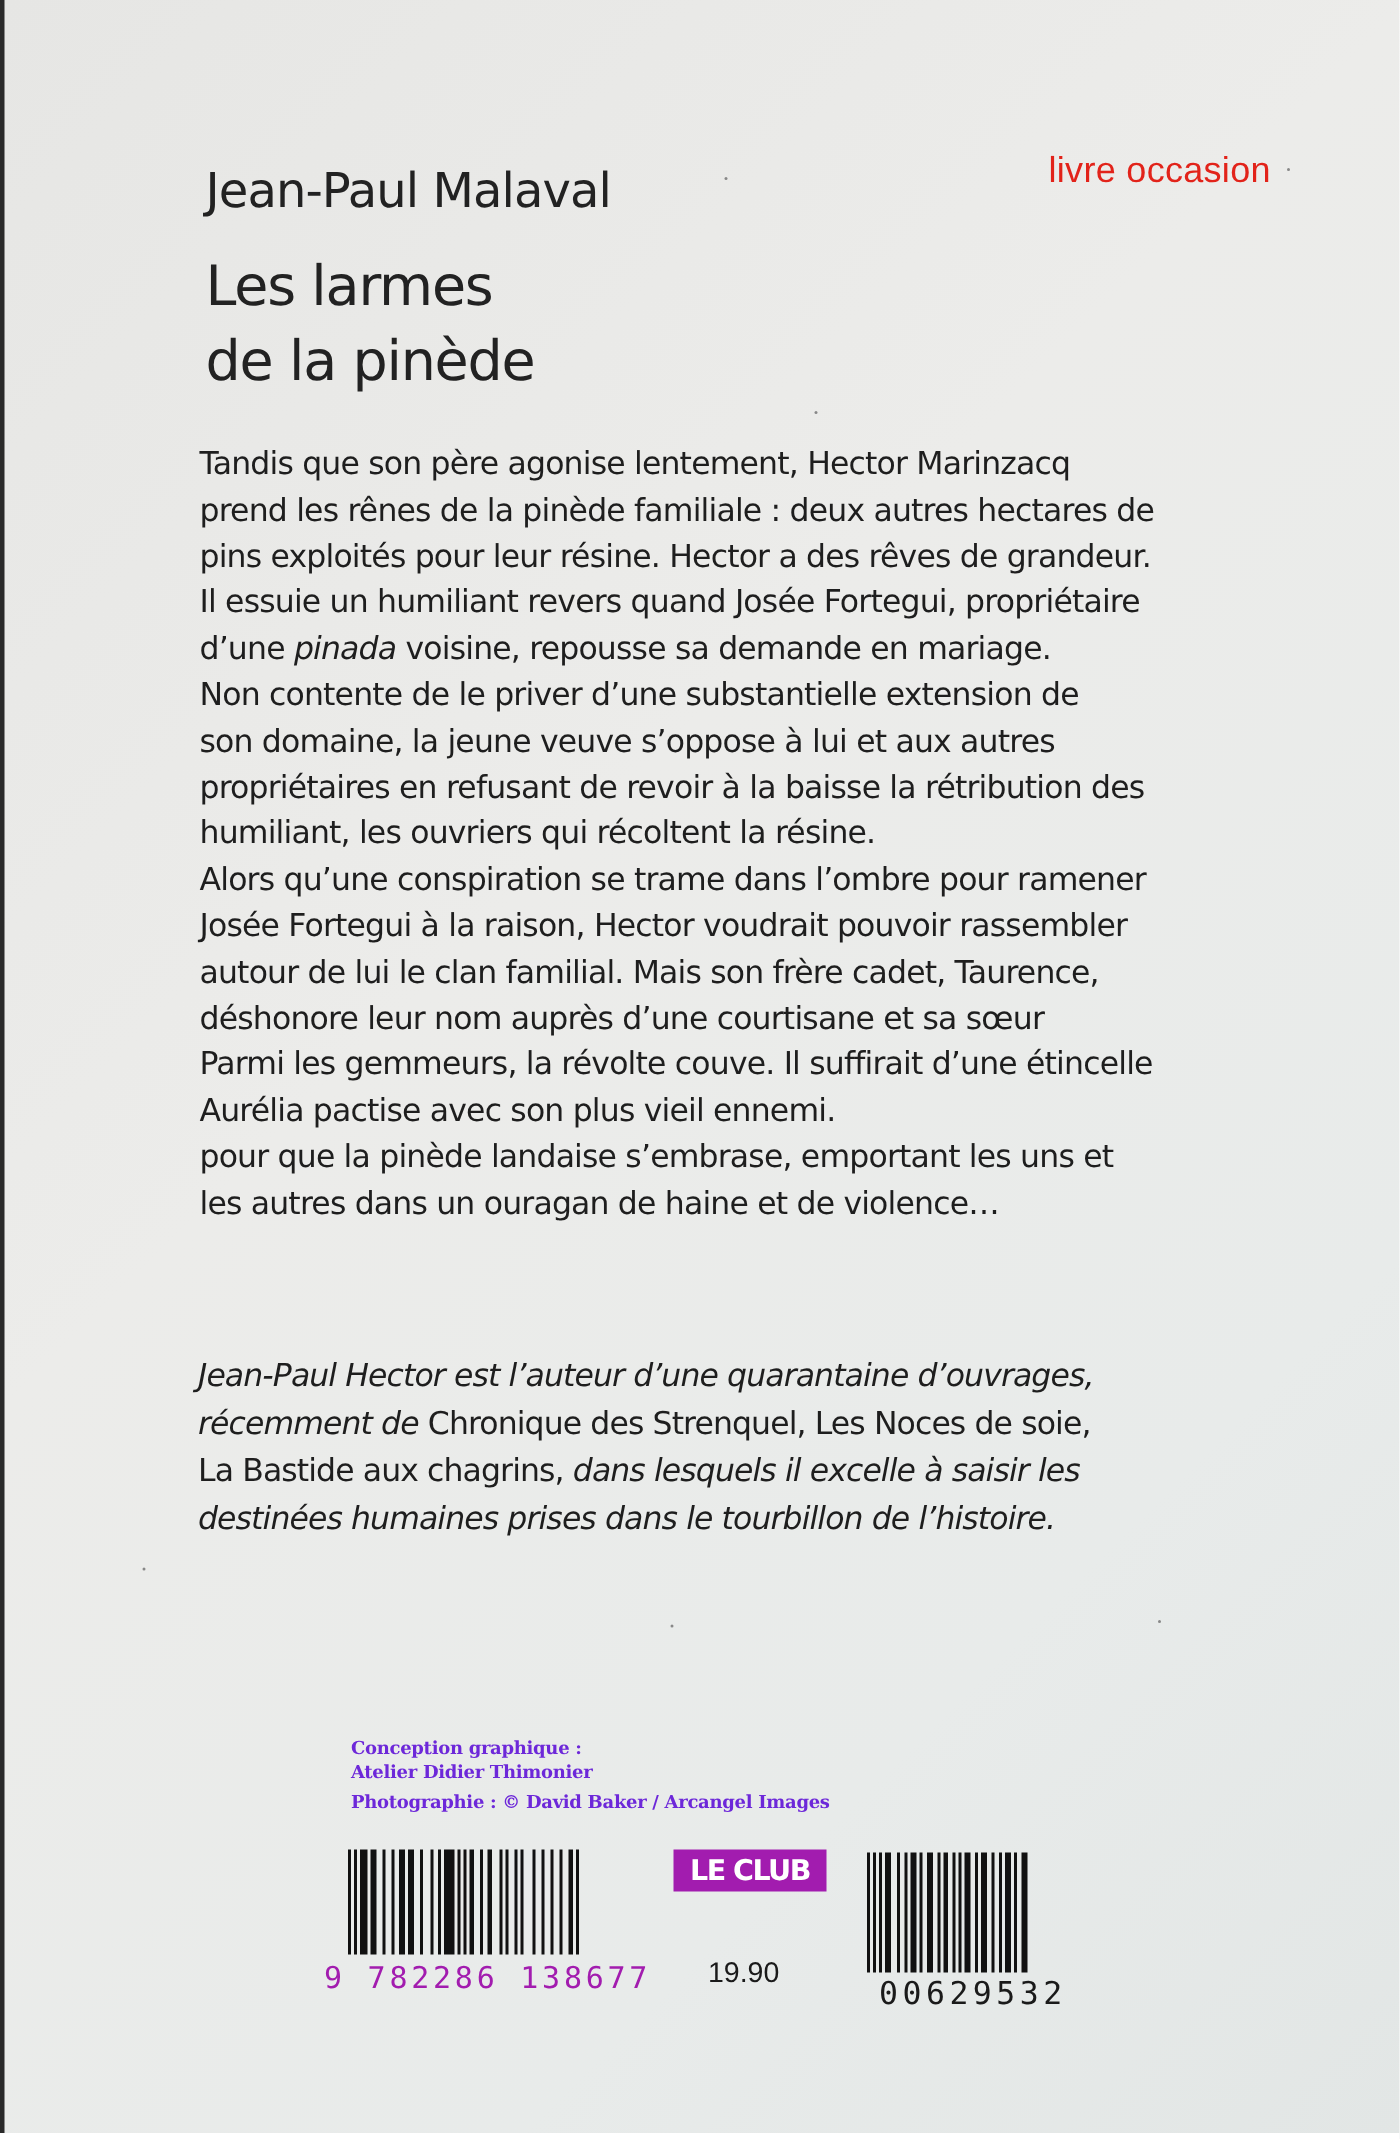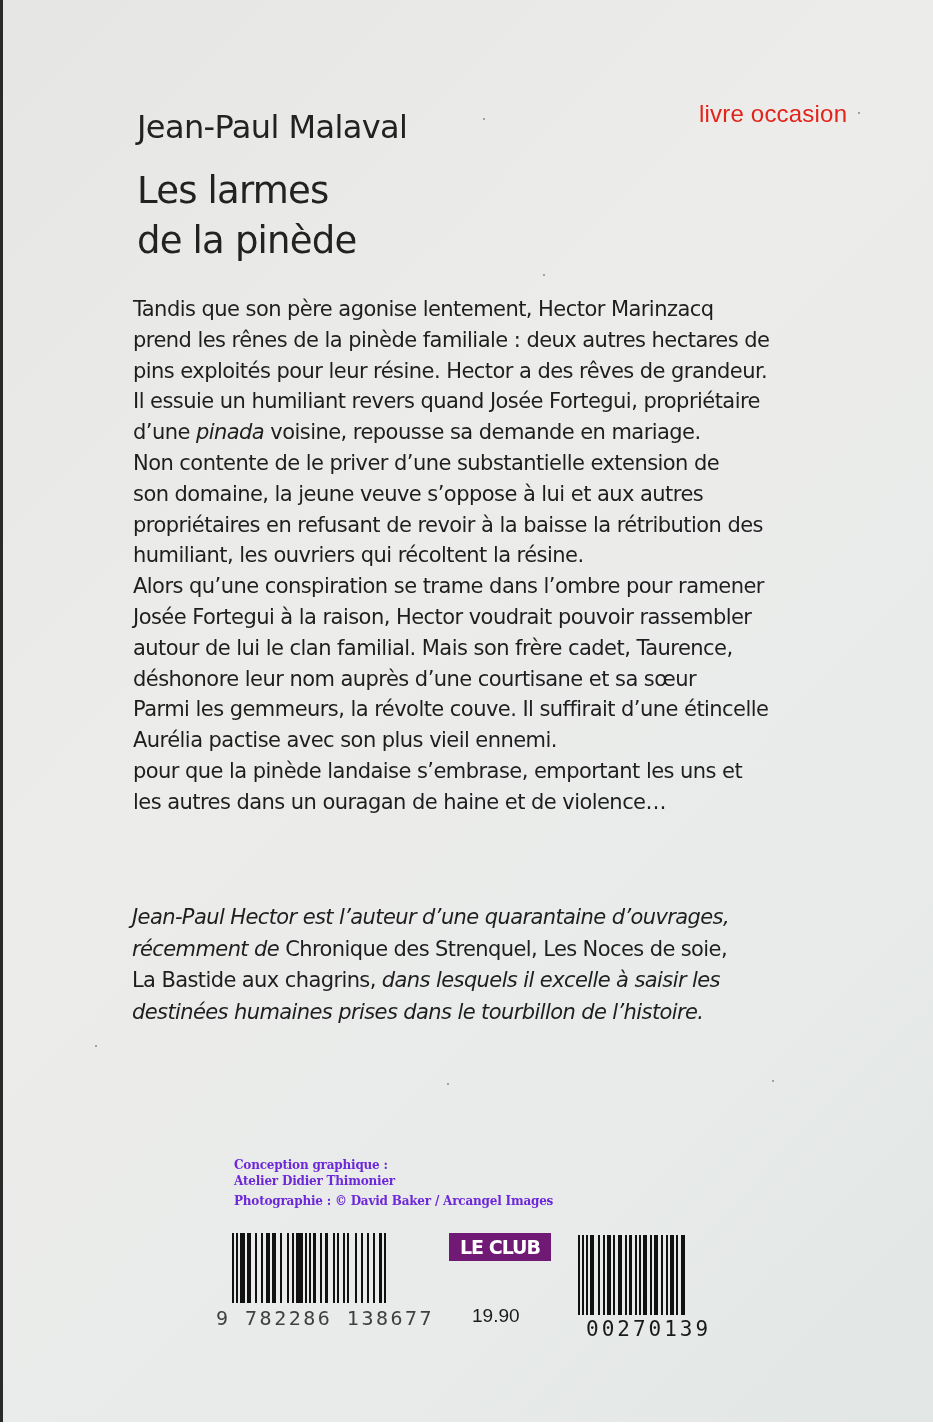--- a/index.html
+++ b/index.html
@@ -44,25 +44,25 @@
   .credits {
     position:absolute; left:234px; top:1157px;
     font-family:"DejaVu Serif", serif; font-size:12px; line-height:16px; color:#6d28d9;
     font-weight:bold; letter-spacing:-0.2px;
   }
   .credits .line { display:block; }
   .credits .gap { margin-top:4px; }
   .barcode { position:absolute; display:flex; align-items:stretch; }
   .isbn-digits {
     position:absolute; left:216px; top:1306px;
-    font-family:"DejaVu Sans Mono", monospace; font-size:20px; color:#404040; letter-spacing:2.5px;
+    font-family:"DejaVu Sans Mono", monospace; font-size:20px; color:#a21caf; letter-spacing:2.5px;
   }
   .logo {
     position:absolute; left:449px; top:1233px; width:102px; height:28px;
-    background:#701a75; color:#fff; font-family:"DejaVu Sans", sans-serif; font-weight:bold;
+    background:#a21caf; color:#fff; font-family:"DejaVu Sans", sans-serif; font-weight:bold;
     font-size:19px; line-height:28px; text-align:center; letter-spacing:-1px;
   }
   .price {
     position:absolute; left:472px; top:1305px;
     font-family:"Liberation Sans", sans-serif; font-size:19px; color:#1a1a1a;
   }
   .code2 {
     position:absolute; left:586px; top:1317px;
     font-family:"DejaVu Sans Mono", monospace; font-size:21px; color:#1a1a1a; letter-spacing:3px;
   }
@@ -211,20 +211,20 @@
     <span style="width: 2px; height: 100%; background: rgb(17, 17, 17);"></span>
     <span style="width: 3px; height: 100%; background: transparent;"></span>
     <span style="width: 2px; height: 100%; background: rgb(17, 17, 17);"></span>
     <span style="width: 2px; height: 100%; background: transparent;"></span>
     <span style="width: 4px; height: 100%; background: rgb(17, 17, 17);"></span>
     <span style="width: 2px; height: 100%; background: transparent;"></span>
     <span style="width: 2px; height: 100%; background: rgb(17, 17, 17);"></span>
     <span style="width: 3px; height: 100%; background: transparent;"></span>
     <span style="width: 4px; height: 100%; background: rgb(17, 17, 17);"></span>
   </div>
-<div class="code2">00270139</div>
+<div class="code2">00629532</div>
 
 <div class="speck" style="left:483px;top:118px"></div>
 <div class="speck" style="left:858px;top:112px"></div>
 <div class="speck" style="left:543px;top:274px"></div>
 <div class="speck" style="left:447px;top:1083px"></div>
 <div class="speck" style="left:772px;top:1080px"></div>
 <div class="speck" style="left:95px;top:1045px"></div>
 
 </body></html>

